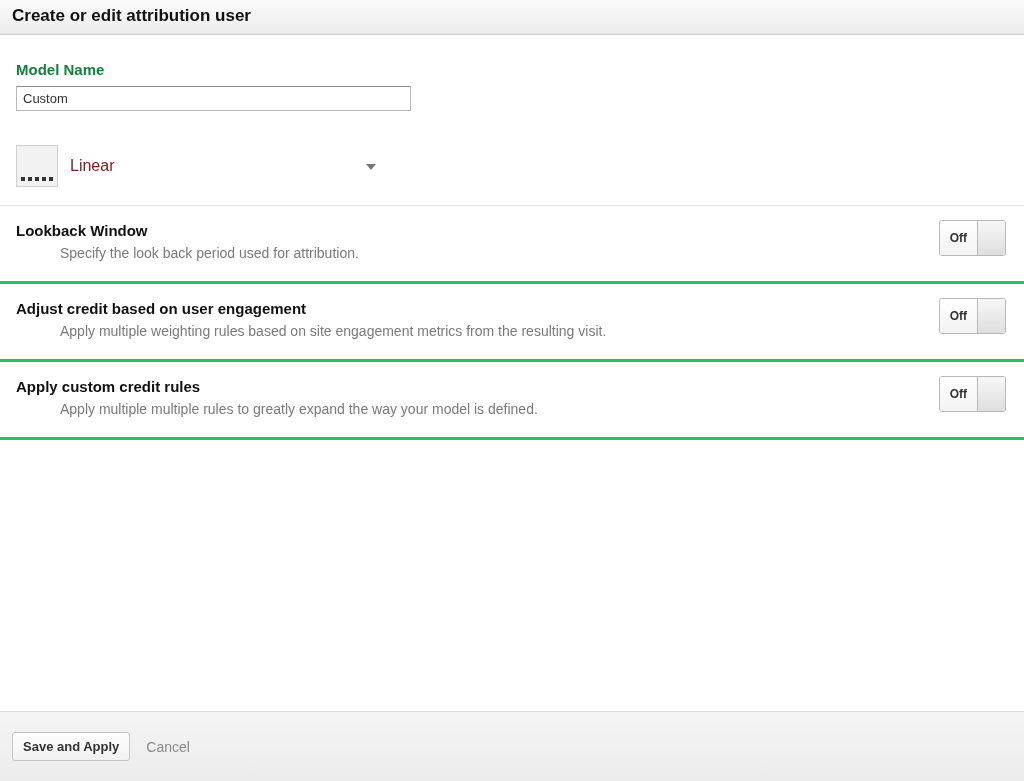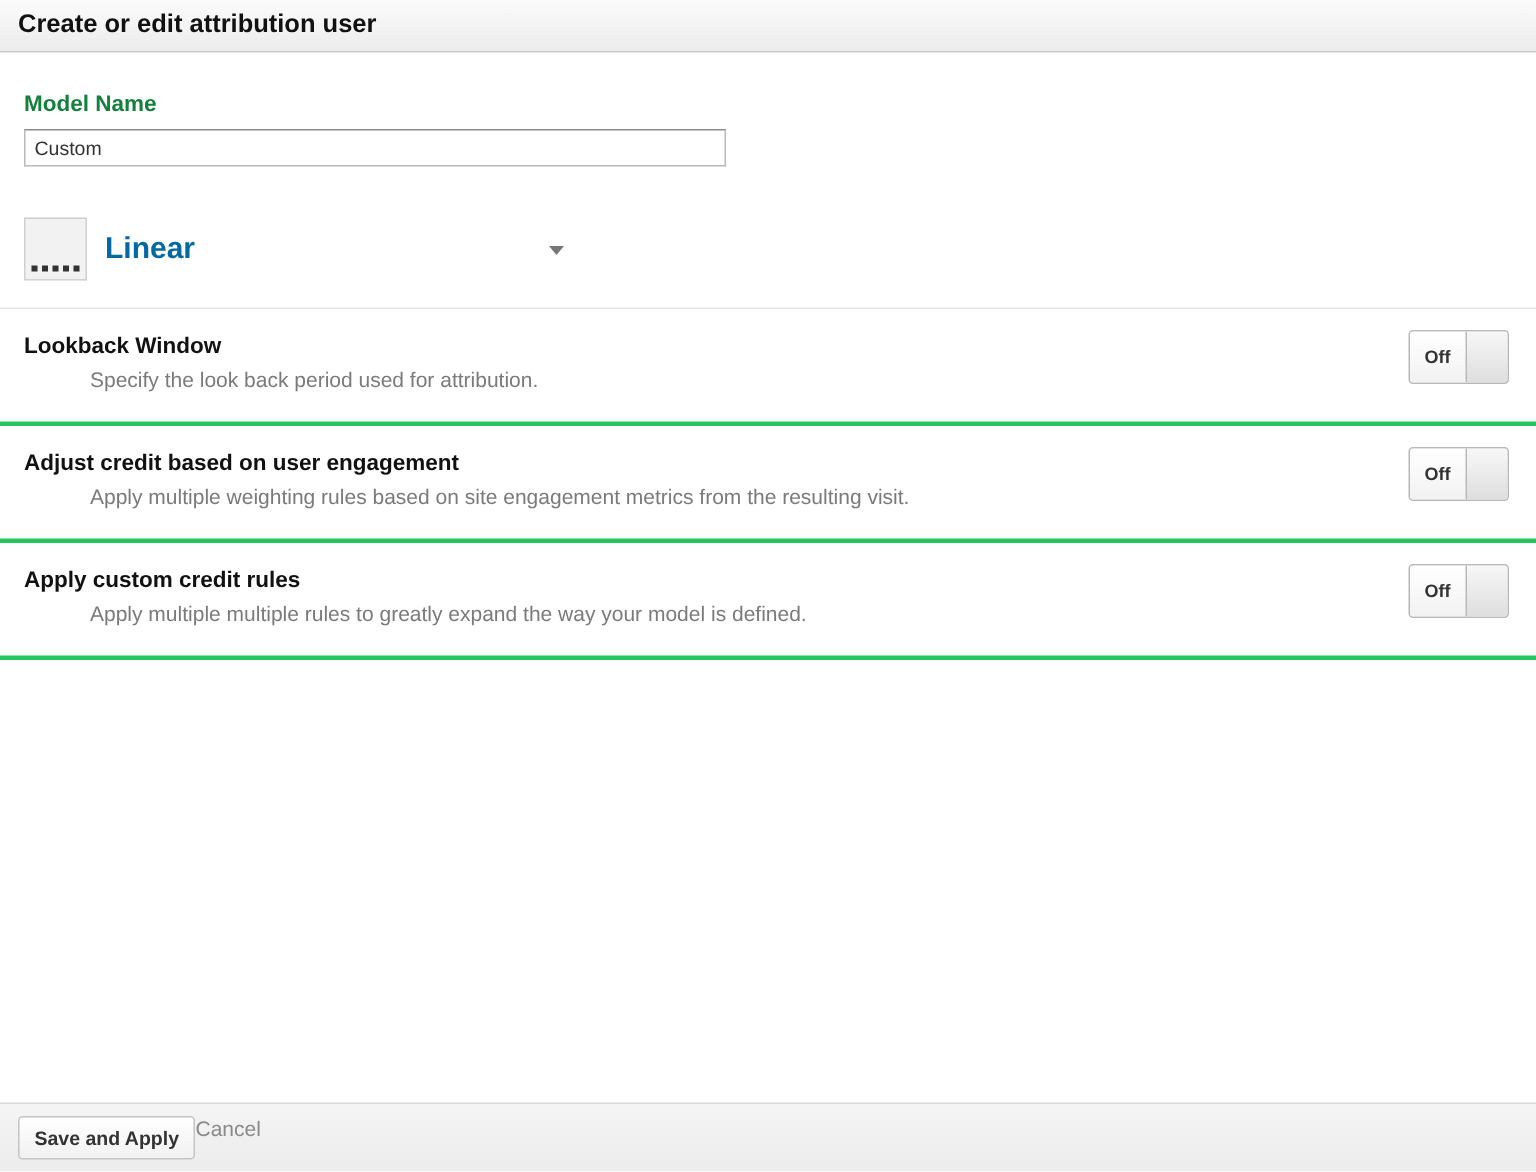--- a/index.html
+++ b/index.html
@@ -38,21 +38,21 @@
   .section.bordered + .section.bordered {
     border-top: none;
   }
   .label {
     font-weight: bold;
     font-size: 15px;
     color: #15803d;
     margin-bottom: 8px;
   }
   input[type=text].text-input {
-    width: 468px;
+    width: 395px;
     border: 1px solid #b9b9b9;
     border-top-color: #8c8c8c;
     padding: 4px 6px;
     font-size: 13px;
     color: #333;
     background: #fff;
     outline: none;
   }
   .spacer-28 { height: 28px; }
   .baseline-row {
@@ -71,23 +71,23 @@
     justify-content: center;
     gap: 3px;
     padding-bottom: 5px;
   }
   .model-icon .bar {
     width: 4px;
     height: 4px;
     background: #333;
   }
   .baseline-text {
-    font-size: 20px;
-    font-weight: bold;
-    color: #0369a1;
+    font-size: 16px;
+    font-weight: normal;
+    color: #7f1d1d;
     flex: 1;
   }
   .caret {
     margin-left: auto;
     margin-top: 2px;
   }
   .caret svg { display: block; }
   .row-title {
     font-size: 15px;
     font-weight: bold;
@@ -125,22 +125,24 @@
     background: linear-gradient(#f7f7f7,#dedede);
     border-left: 1px solid #b8b8b8;
   }
   .footer {
     position: absolute;
     left: 0;
     right: 0;
     bottom: 0;
     background: linear-gradient(#f4f4f4,#ececec);
     border-top: 1px solid #d9d9d9;
-    padding: 8px 12px;
-    display: flex;
+    padding: 20px 12px;
+    display: flex;
+    align-items: center;
+    gap: 16px;
   }
   .btn-primary {
     border: 1px solid #c5c5c5;
     background: linear-gradient(#ffffff,#f1f1f1);
     border-radius: 3px;
     padding: 6px 10px;
     font-size: 13px;
     font-weight: bold;
     color: #333;
     cursor: pointer;

